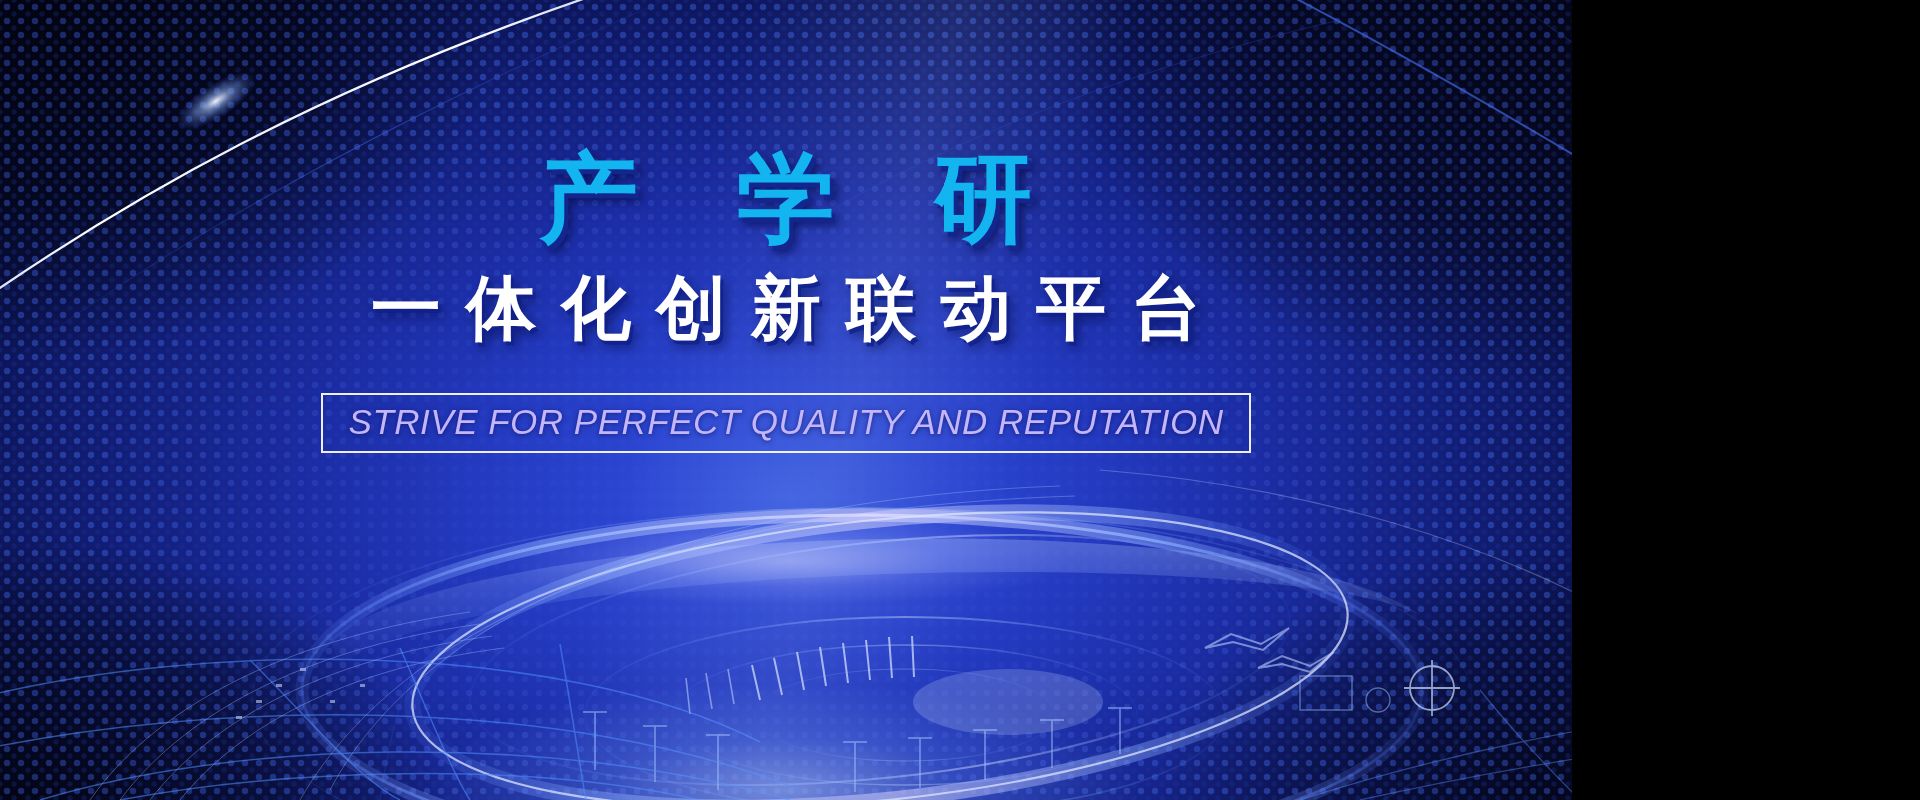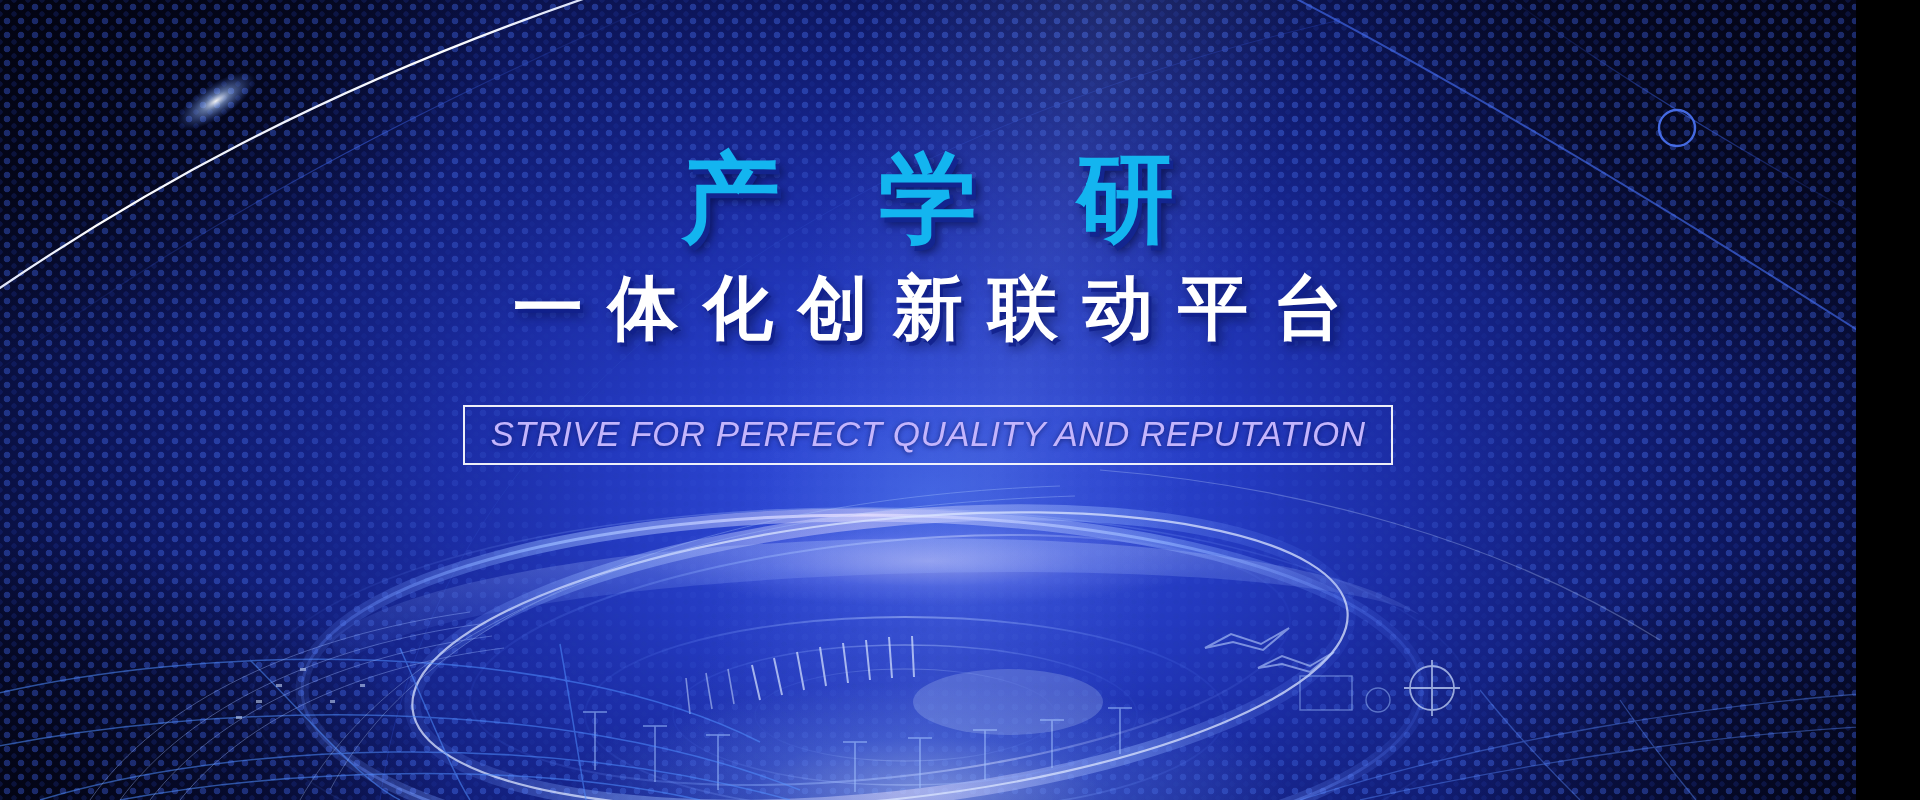--- a/index.html
+++ b/index.html
@@ -1,20 +1,20 @@
 <!DOCTYPE html>
 <html><head>
 <meta charset="utf-8">
 <style>
   html,body{margin:0;padding:0;background:#000;}
   *{box-sizing:border-box;}
 
   .banner{
     position:relative;
-    width:1856px;
+    width:1572px;
     height:800px;
     overflow:hidden;
     font-family:"Liberation Sans","DejaVu Sans",sans-serif;
     background:#070a26;
   }
 
   
   .bg-base{
     position:absolute; inset:0;
     background:
@@ -104,21 +104,21 @@
   }
 
   .title-sub{
     font-size:70px;
     font-weight:bold;
     color:#ffffff;
     letter-spacing:25px;
     text-indent:25px;
     line-height:1.05;
     white-space:nowrap;
-    margin:16px;
+    margin:4px;
     margin-top:22px;
     text-shadow:
       3px 4px 0 rgba(17,32,140,.85),
       5px 6px 12px rgba(4,10,60,.6);
     text-align: right;
   }
 
   .en-box{
     margin-top:44px;
     border:2px solid rgba(255,255,255,.92);

